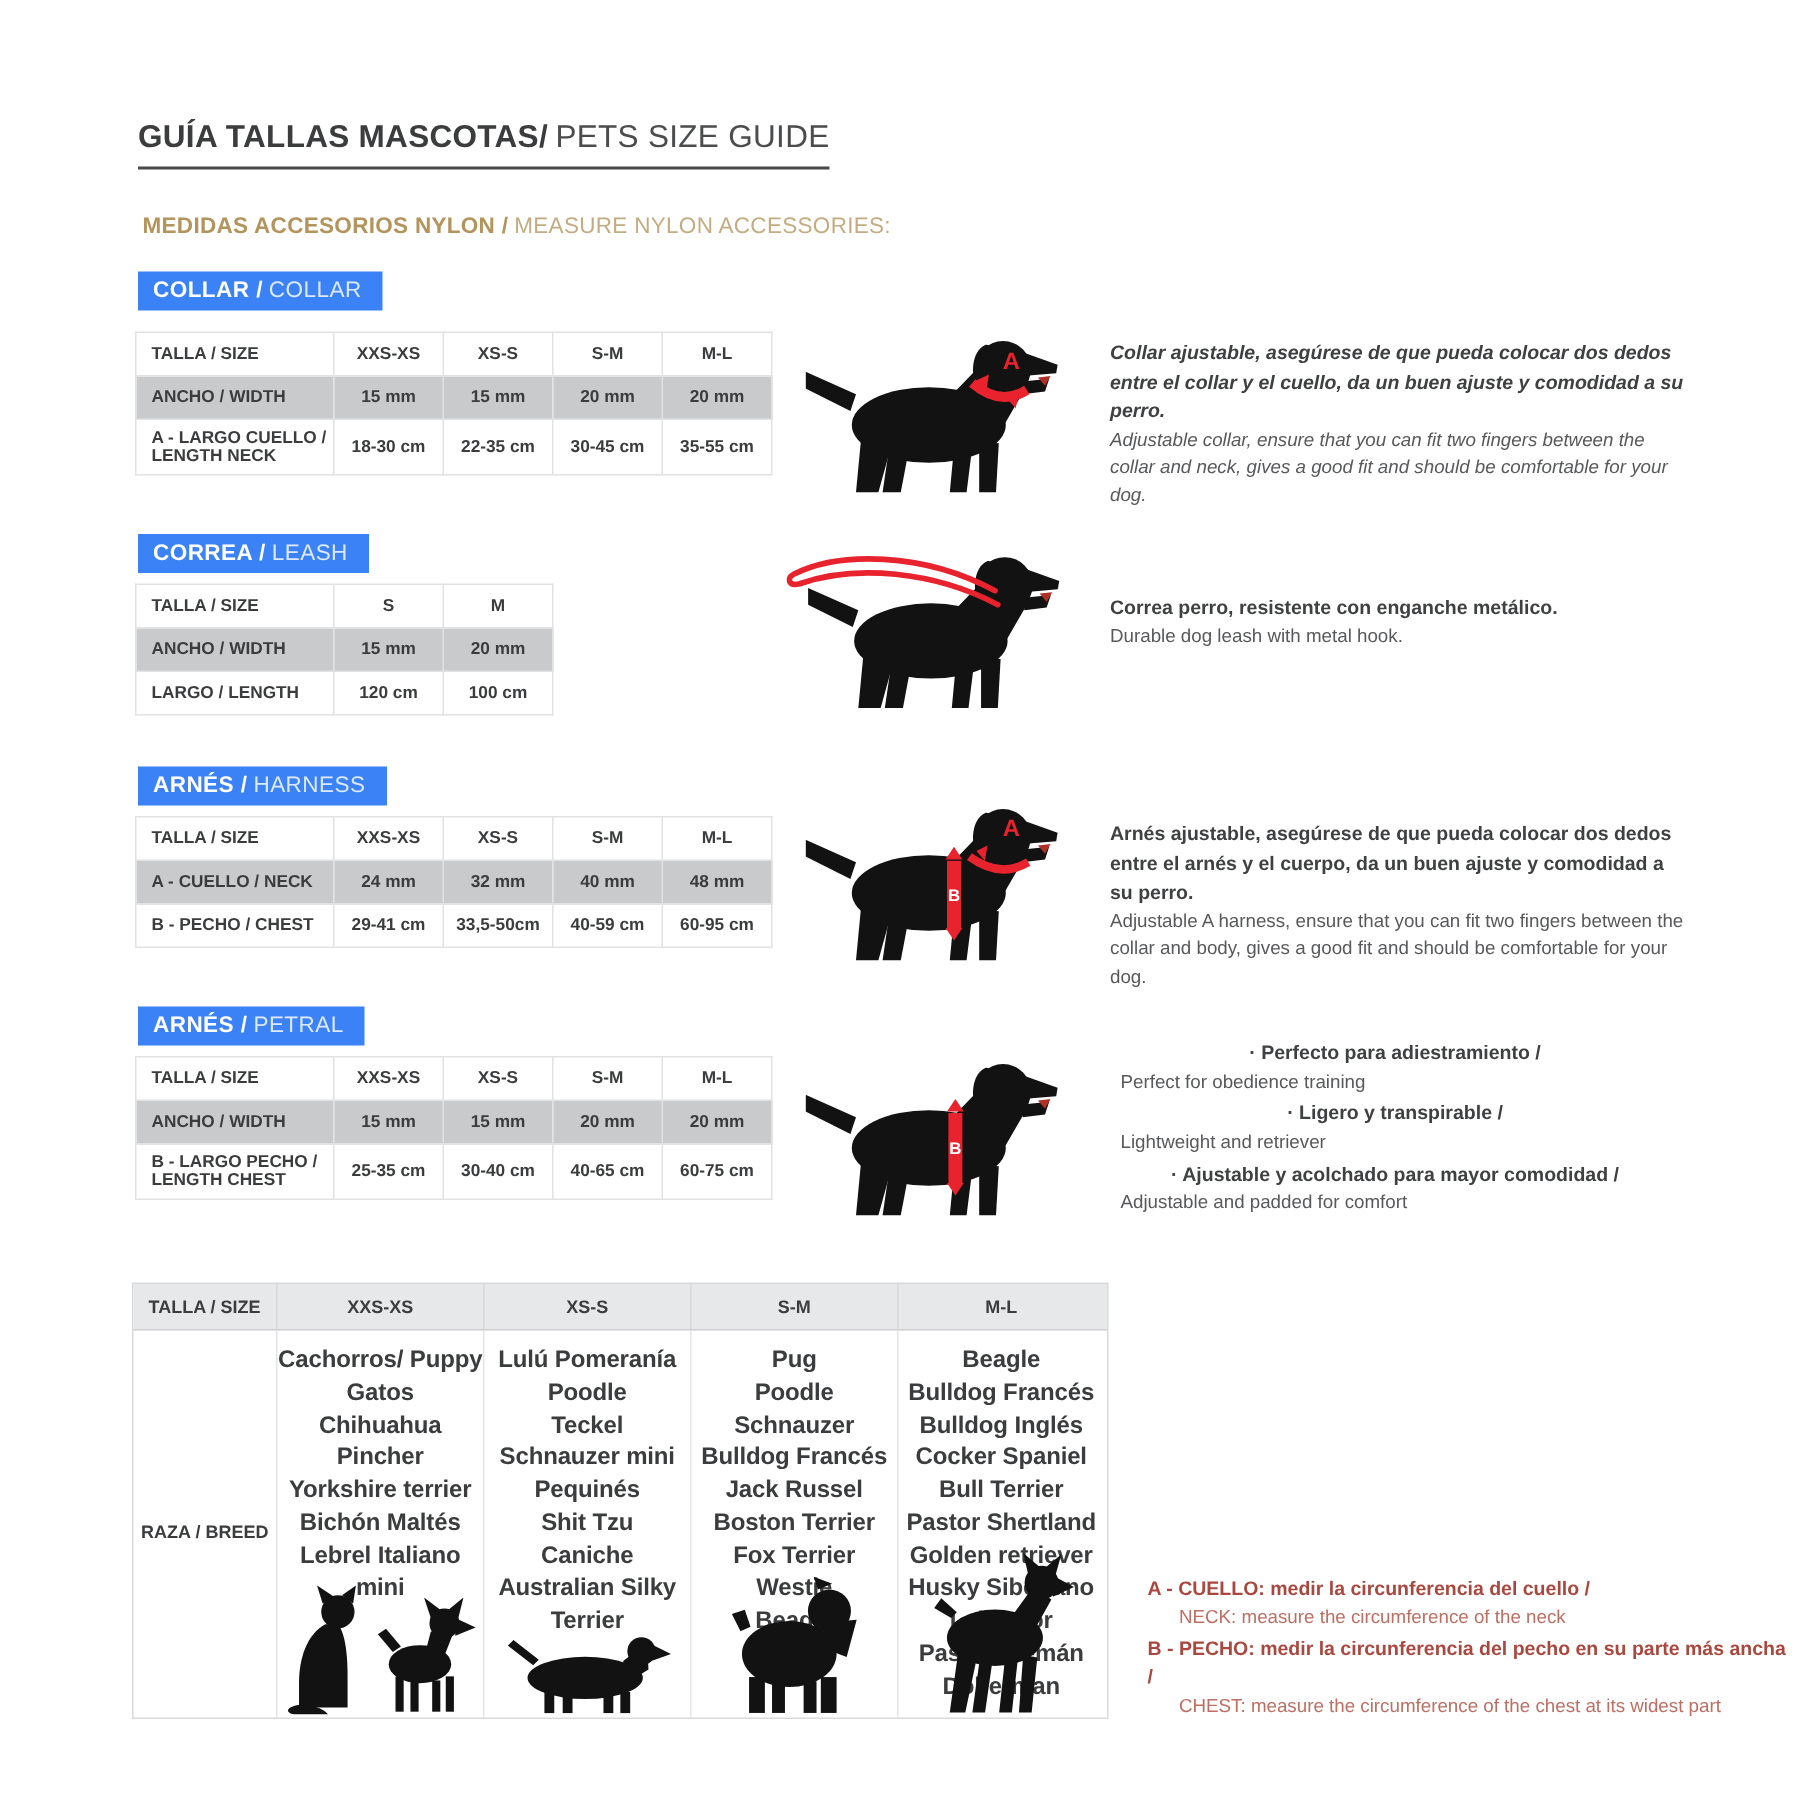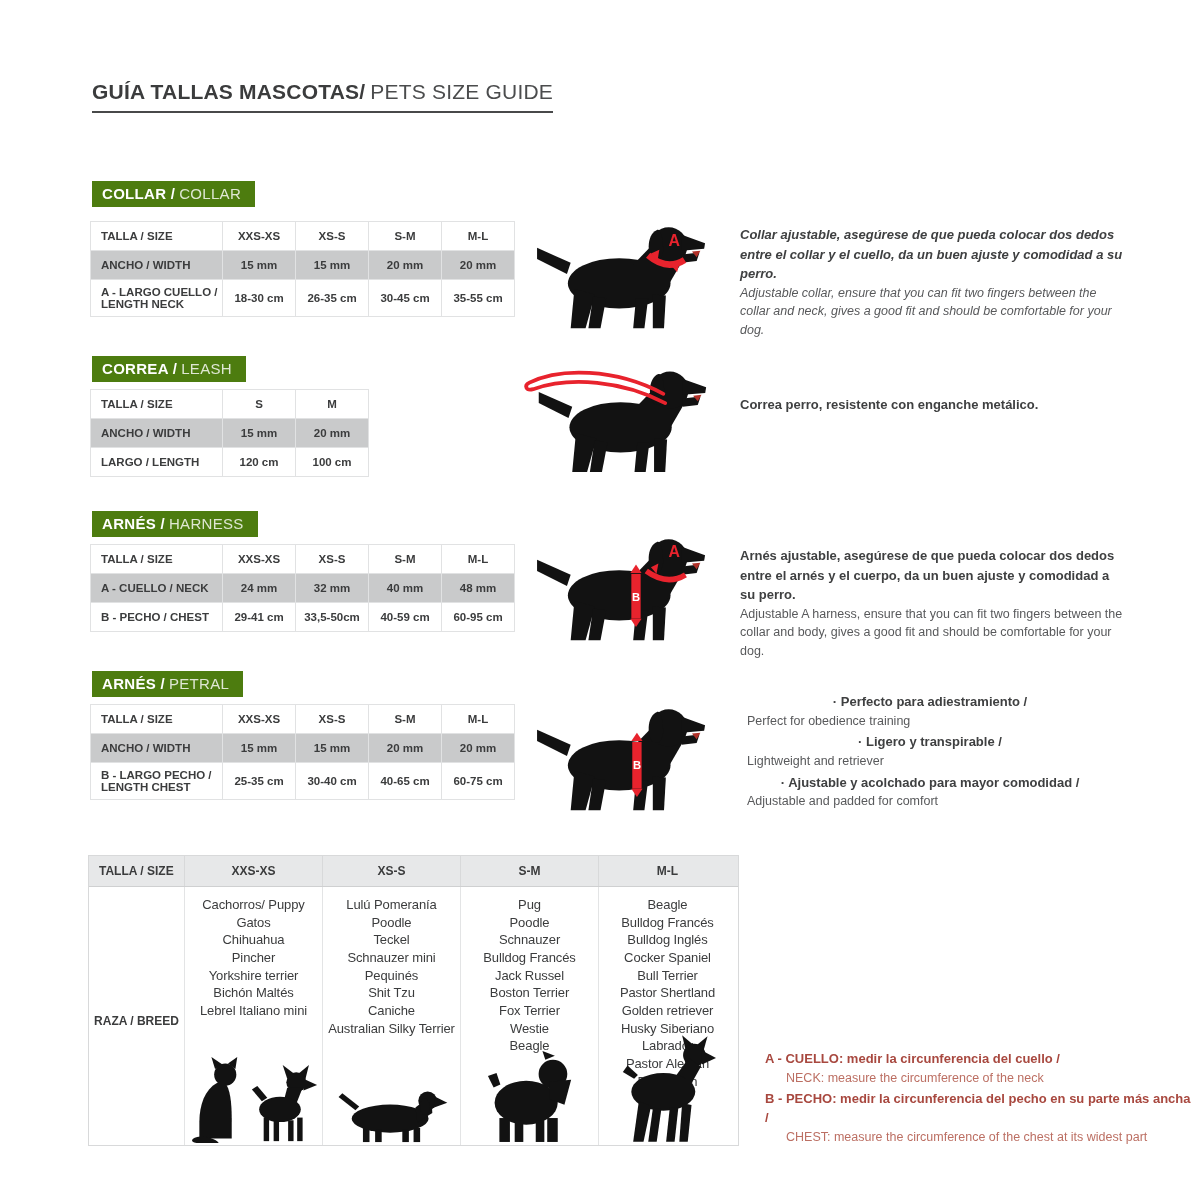--- a/index.html
+++ b/index.html
@@ -8,21 +8,21 @@
     font-family:"Liberation Sans", sans-serif; color:#3b3c3d; overflow:hidden;
   }
   
   .title { position:absolute; left:92px; top:80px; font-size:21px; font-weight:bold;
            letter-spacing:.2px; color:#3b3c3d; border-bottom:2px solid #48494a; padding-bottom:7px; }
   .title .en { font-weight:normal; color:#4b4c4d; margin-left:5px;text-align:center; }
   .subtitle { position:absolute; left:95px; top:142px; font-size:15px; font-weight:bold;
               color:#b2945c; letter-spacing:.2px; }
   .subtitle .en { font-weight:normal; color:#c3ac81; margin-left:4px; }
   
-  .badge { position:absolute; background:#4d7c0f; color:#fff; font-size:15px; font-weight:bold;
+  .badge { position:absolute; background:#3b82f6; color:#fff; font-size:15px; font-weight:bold;
            padding:4px 14px 5px 10px; letter-spacing:.3px; }
   .badge .en { font-weight:normal; color:rgba(255,255,255,.82); margin-left:4px; }
   
   .size-table { position:absolute; border-collapse:collapse; font-size:11.5px; font-weight:bold;
                 color:#3b3c3d; table-layout:fixed; }
   .size-table td { border:1px solid #e1e2e3; text-align:center; padding:6px 3px; height:16px; }
   .size-table td.lbl { text-align:left; padding-left:10px; width:118px; }
   .size-table td.val { width:66px; }
   .size-table tr.gray td { background:#c9cacb; }
   
@@ -44,21 +44,21 @@
   .breeds-header { display:grid; grid-template-columns:95px 138px 138px 138px 138px;
                    background:#e7e8e9; border-bottom:1px solid #cfd0d1; }
   .breeds-header > div { font-size:12px; font-weight:bold; padding:8px 0; text-align:center;
                          border-left:1px solid #d8d9da; }
   .breeds-header > div:first-child { border-left:none; text-align:left; padding-left:10px; }
   .breeds-body { display:grid; grid-template-columns:95px 138px 138px 138px 138px; height:258px; }
   .breeds-body > .bcol { border-left:1px solid #e3e4e5; position:relative; padding-top:9px; }
   .breeds-body > .bcol:first-child { border-left:none; display:flex; align-items:center;
                                      justify-content:center; text-align:center;
                                      font-weight:bold; font-size:12px; }
-  .breed-list { text-align:center; font-size:13px; font-weight:normal; line-height:1.36;
+  .breed-list { text-align:center; font-size:16px; font-weight:bold; line-height:1.36;
                 white-space:pre-line; letter-spacing:-.1px; }
   .animals { position:absolute; bottom:2px; left:0; right:0; display:flex;
              justify-content:center; align-items:flex-end; gap:8px; }
   
   .notes { position:absolute; left:765px; top:1050px; width:430px; font-size:13px; line-height:1.45; }
   .note-es { font-weight:bold; color:#a8483f; }
   .note-en { color:#bc6f63; font-size:12.5px; padding-left:21px; margin-bottom:3px; }
 </style>
 </head>
 <body>
@@ -80,20 +80,23 @@
         <polygon points="106,86 119,86 115,118 103,118"></polygon>
         <polygon points="40,76 62,82 52,118 36,118"></polygon>
         <polygon points="60,84 74,86 68,118 55,118"></polygon>
       </g>
     </defs>
   </svg>
 
   <div class="title">
     <span>GUÍA TALLAS MASCOTAS/</span><span class="en">PETS SIZE GUIDE</span>
   </div>
+  <div class="subtitle">
+    <span>MEDIDAS ACCESORIOS NYLON /</span><span class="en">MEASURE NYLON ACCESSORIES:</span>
+  </div>
 
   <div class="badge" style="left:92px; top:181px;">
     <span>COLLAR /</span><span class="en">COLLAR</span>
   </div>
 
   <table class="size-table" style="left:90px; top:221px;">
     <tbody>
         <tr>
       <td class="lbl">TALLA / SIZE</td>
       <td class="val">XXS-XS</td>
@@ -104,21 +107,21 @@
     <tr class="gray">
       <td class="lbl">ANCHO / WIDTH</td>
       <td class="val">15 mm</td>
       <td class="val">15 mm</td>
       <td class="val">20 mm</td>
       <td class="val">20 mm</td>
     </tr>
     <tr>
       <td class="lbl">A - LARGO CUELLO / LENGTH NECK</td>
       <td class="val">18-30 cm</td>
-      <td class="val">26-35 cm</td>
+      <td class="val">22-35 cm</td>
       <td class="val">30-45 cm</td>
       <td class="val">35-55 cm</td>
     </tr>
   </tbody>
     </table>
 
   <svg class="dogfig" style="left:537px; top:218px;" width="170" height="112" viewBox="0 0 182 120">
     <use href="#dog-base"></use>
     <path d="M119,40 Q139,57 158,45" fill="none" stroke="#e8232d" stroke-width="7"></path>
     <polygon points="122,38 131,34 129,46" fill="#e8232d"></polygon>
@@ -155,20 +158,21 @@
   </tbody>
     </table>
 
   <svg class="dogfig" style="left:522px; top:362px;" width="186" height="112" viewBox="0 0 200 120">
     <use href="#dog-base" x="18"></use>
     <path d="M152,34 C100,6 40,6 8,22 C2,25 4,31 12,29 C52,15 108,20 154,44" fill="none" stroke="#e8232d" stroke-width="4" stroke-linecap="round"></path>
   </svg>
 
   <div class="desc" style="left:740px; top:395px;">
     <div class="es">Correa perro, resistente con enganche metálico.</div>
+    <div class="en">Durable dog leash with metal hook.</div>
   </div>
 
   <div class="badge" style="left:92px; top:511px;">
     <span>ARNÉS /</span><span class="en">HARNESS</span>
   </div>
 
   <table class="size-table" style="left:90px; top:544px;">
     <tbody>
         <tr>
       <td class="lbl">TALLA / SIZE</td>

